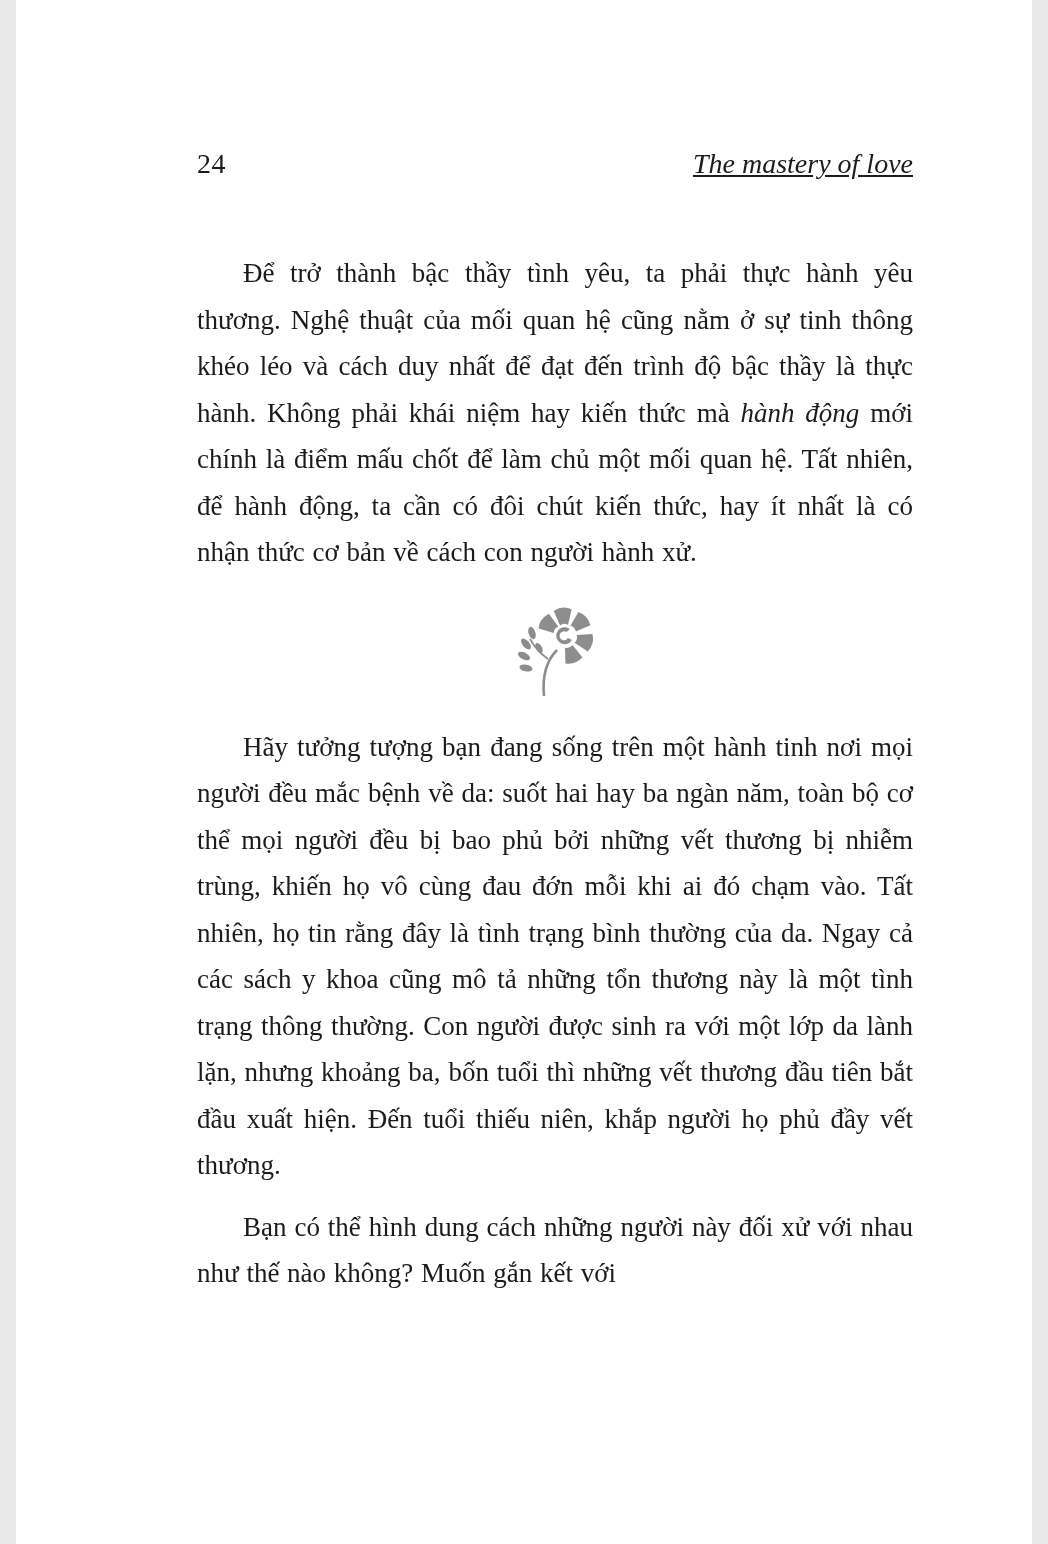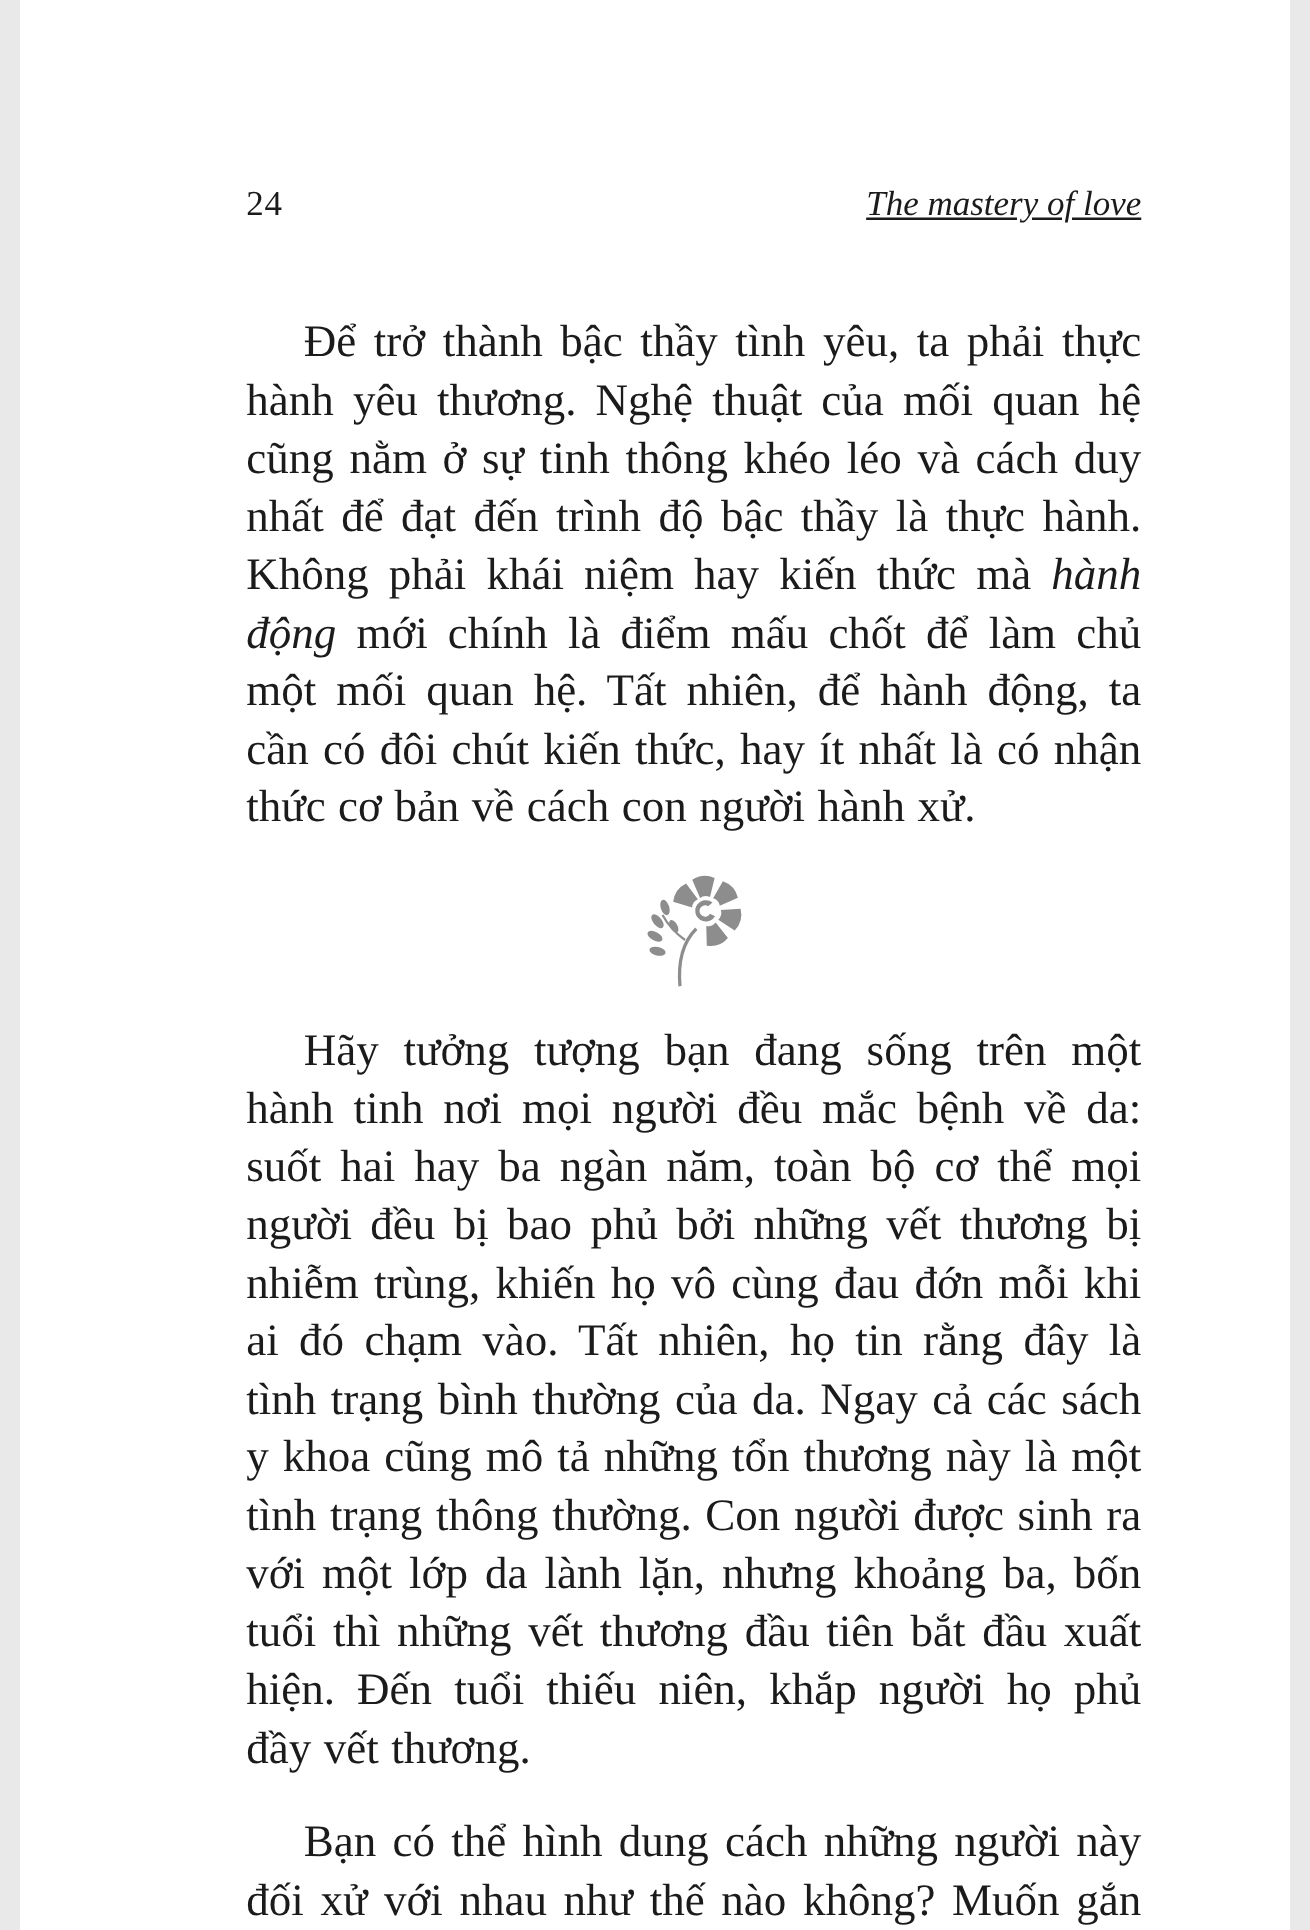--- a/index.html
+++ b/index.html
@@ -37,40 +37,40 @@
     text-decoration: underline;
   }
   .page-body {
     position: absolute;
     top: 250px;
     left: 181px;
     width: 716px;
   }
   .para {
     margin: 0;
-    font-size: 36px;
+    font-size: 27px;
     line-height: 46.5px;
     text-align: justify;
     text-indent: 46px;
     word-spacing: 1px;
   }
   .para .italic {
     font-style: italic;
   }
   .ornament-row {
     margin: 30px 0 26px 0;
     text-align: center;
     height: 92px;
   }
   .ornament-row svg {
     display: inline-block;
     vertical-align: top;
   }
   .para-followup {
-    margin-top: 29px;
+    margin-top: 15px;
   }
 </style>
 </head>
 <body>
 
 <div class="page">
 
   <div class="page-header">
     <span class="page-number">24</span>
     <span class="running-title">The mastery of love</span>

